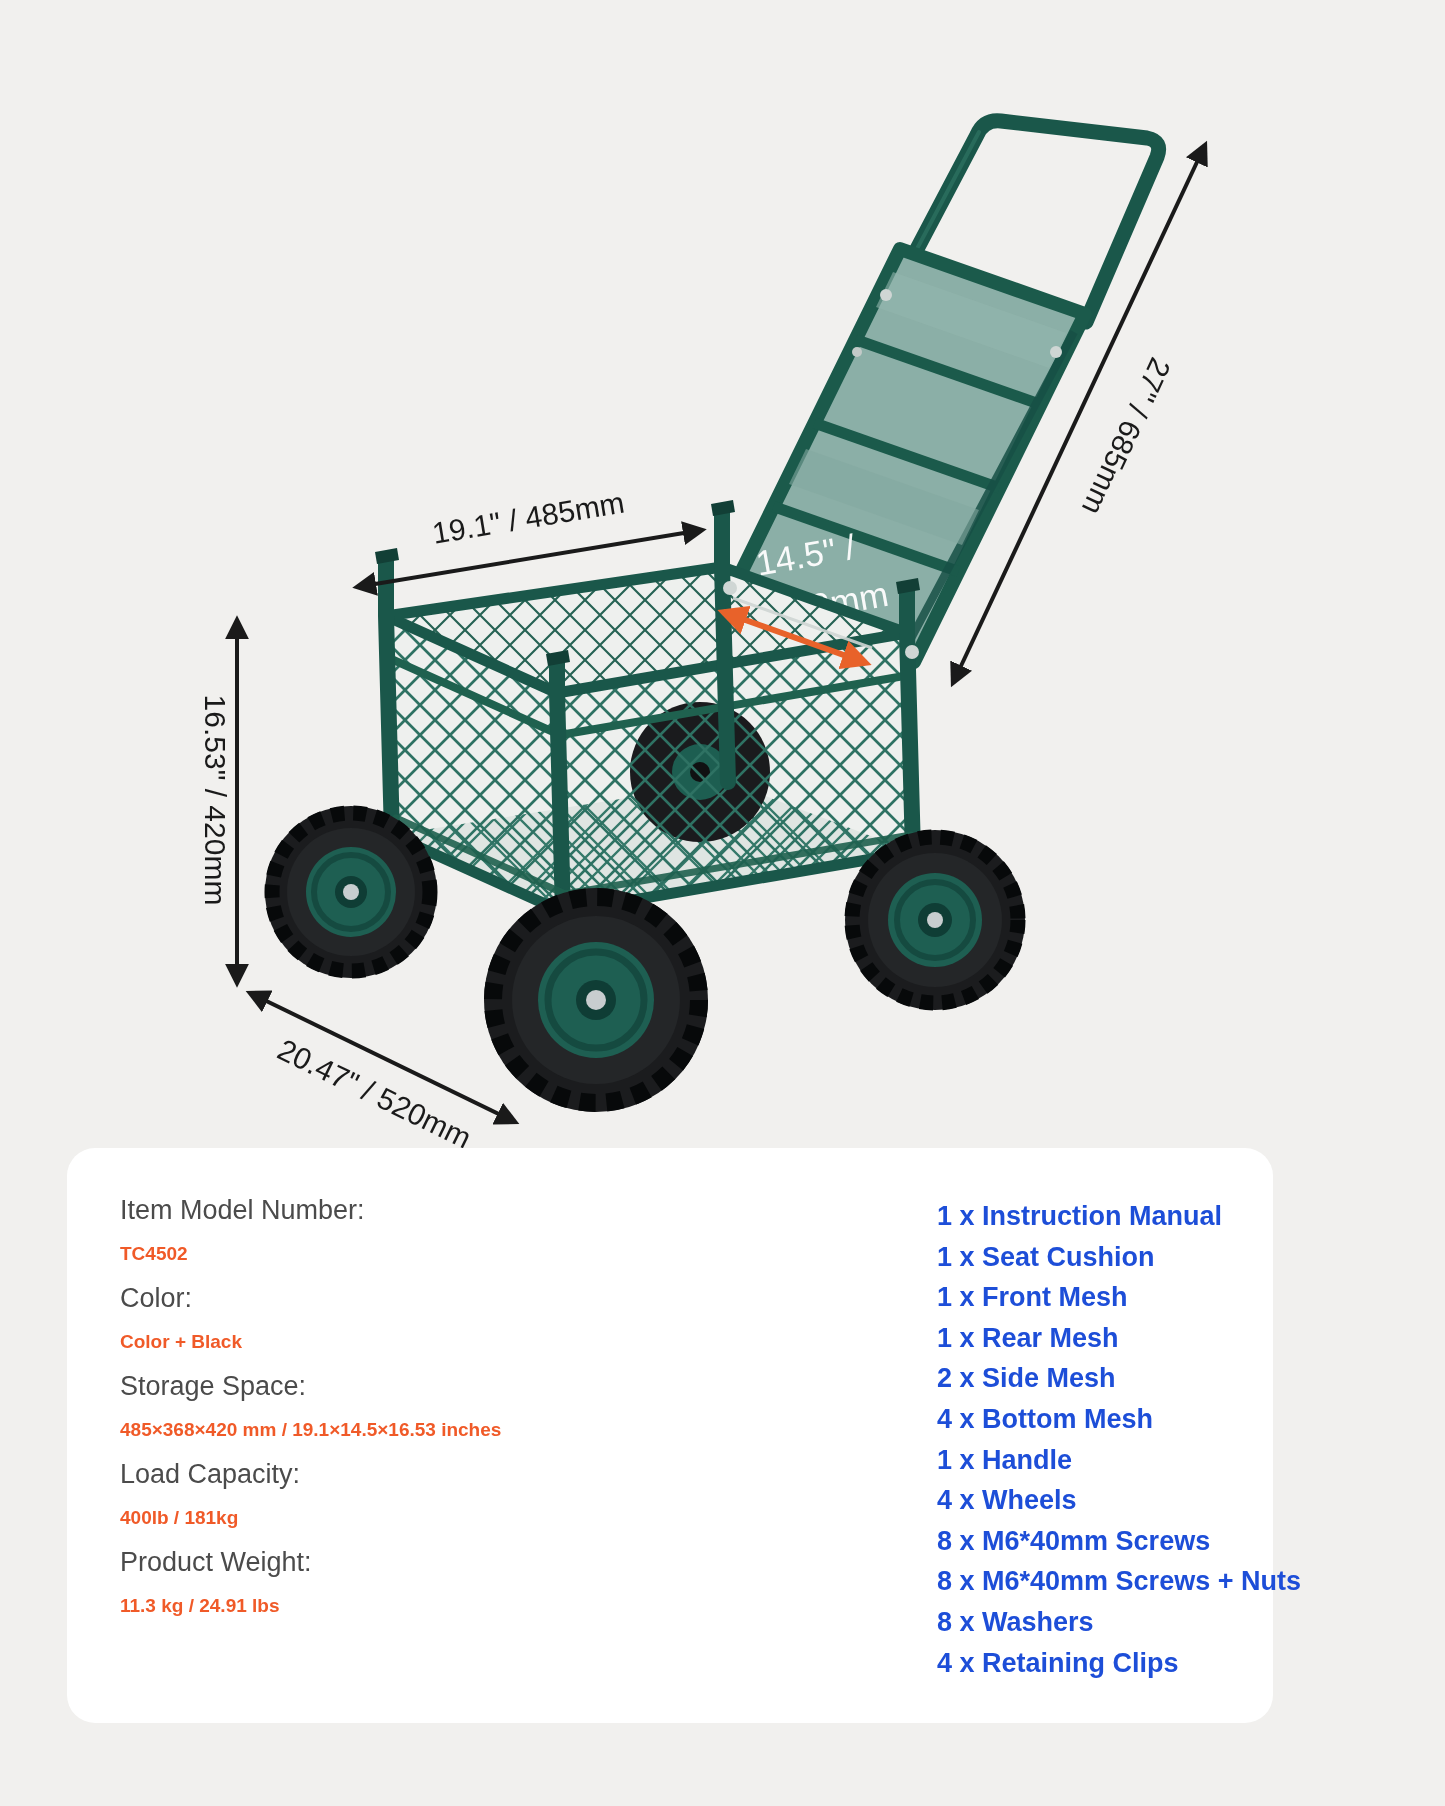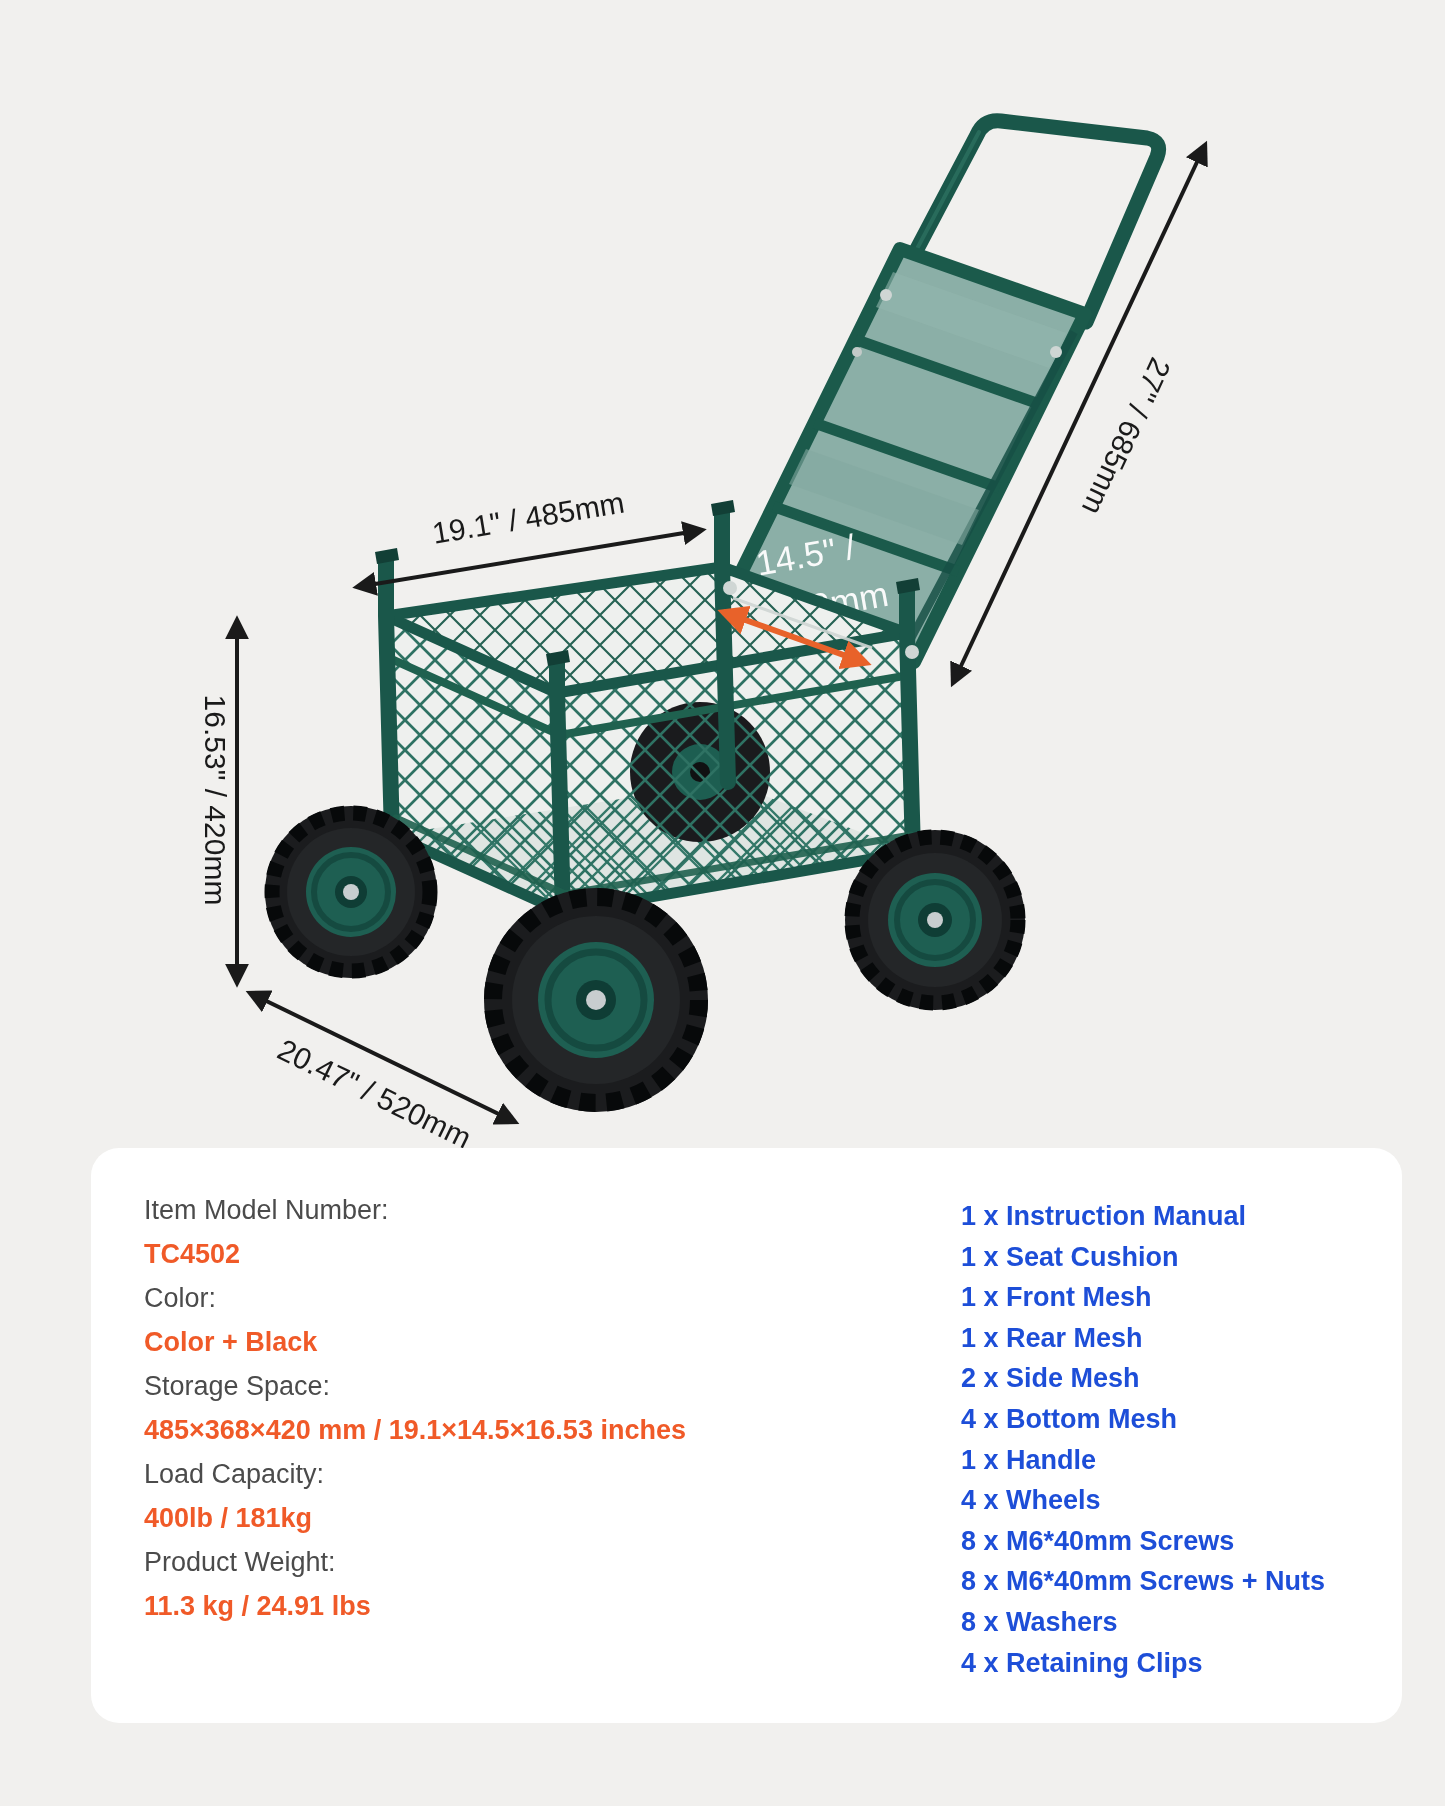--- a/index.html
+++ b/index.html
@@ -1,24 +1,24 @@
 <!DOCTYPE html>
 <html><head>
 <meta charset="utf-8">
 <style>
   html,body{margin:0;padding:0;}
   body{font-family:"Liberation Sans",sans-serif;background:#e9e8e6;}
   .stage{position:relative;width:1445px;height:1806px;background:#f1f0ee;overflow:hidden;margin:0 auto;}
   .art{position:absolute;left:0;top:0;}
   .dim-text{font-family:"Liberation Sans",sans-serif;font-size:30px;fill:#1a1a1a;}
   .panel-text{font-family:"Liberation Sans",sans-serif;font-size:35px;fill:#ffffff;opacity:.95;}
-  .spec-card{position:absolute;left:67px;top:1148px;width:1311px;height:575px;background:#ffffff;border-radius:28px;margin-left:24px;}
+  .spec-card{position:absolute;left:67px;top:1148px;width:1206px;height:575px;background:#ffffff;border-radius:28px;}
   .left-col{position:absolute;left:53px;top:40px;width:760px;}
   .spec-label{font-size:27px;color:#4b4b4b;line-height:44px;}
-  .spec-value{font-size:27px;color:#f05a28;font-weight:bold;line-height:44px;}
+  .spec-value{font-size:19px;color:#f05a28;font-weight:bold;line-height:44px;}
   .right-col{position:absolute;left:870px;top:48px;width:430px;list-style:none;margin:0;padding:0;}
   .right-col li{font-size:27px;color:#1d4ed8;font-weight:bold;line-height:40.6px;white-space:nowrap;}
 </style>
 </head>
 <body>
 
 <div class="stage">
 
   <svg class="art" width="1445" height="1160" viewBox="0 0 1445 1160">
     <defs>

